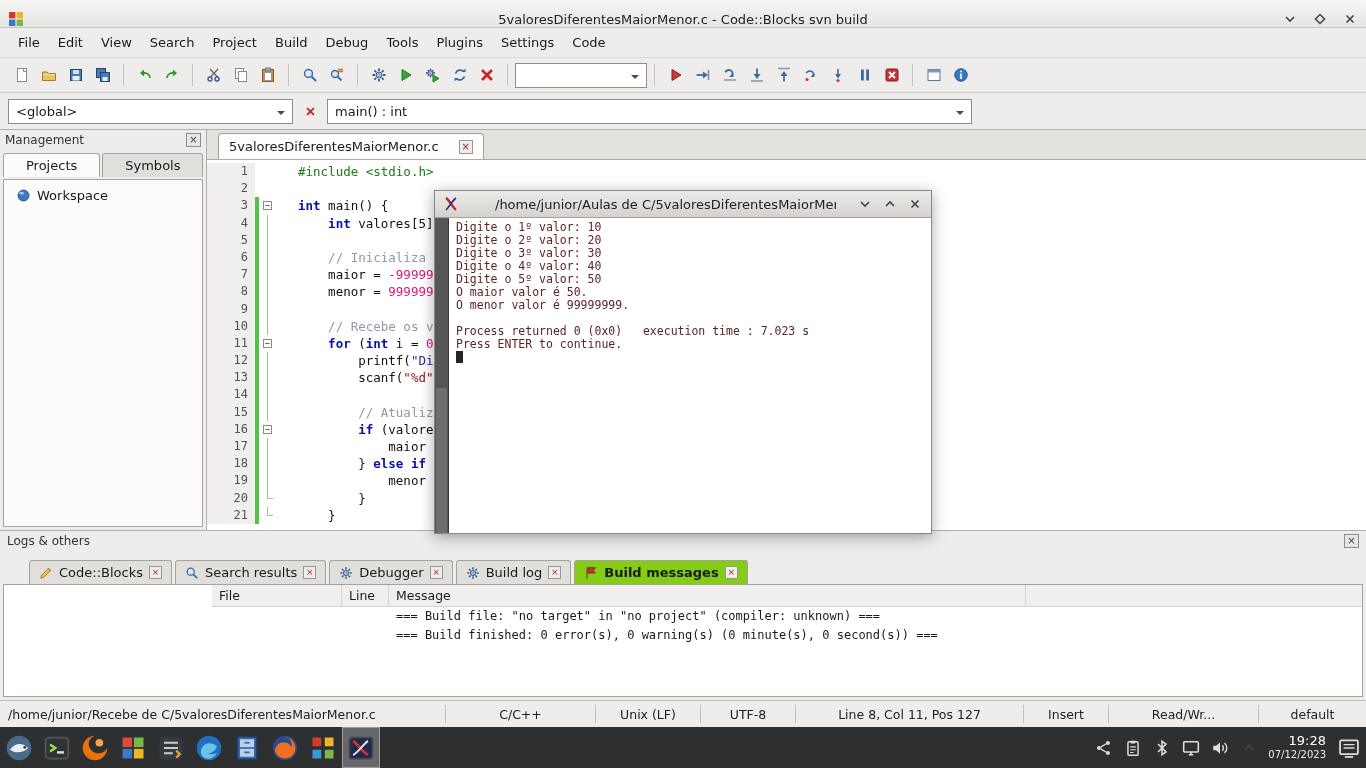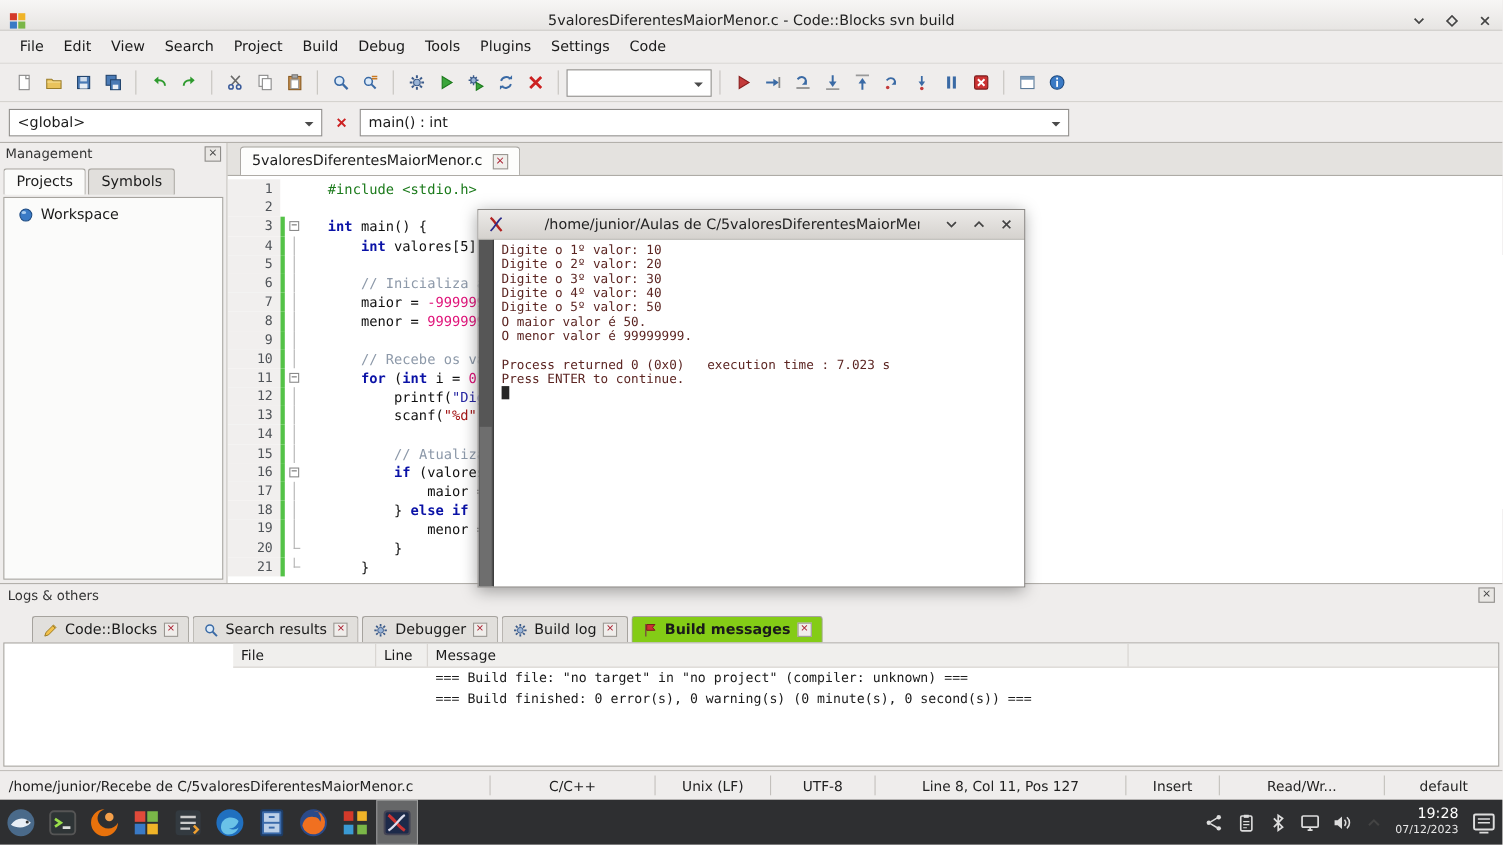--- a/index.html
+++ b/index.html
@@ -30,29 +30,29 @@
   .symbol-combo{width:645px}
   .target-combo{width:132px}
   .sym-x{width:20px;height:20px;display:flex;align-items:center;justify-content:center}
 
   
   .management{position:absolute;left:0;top:130px;width:207px;height:400px;background:#efedec;border-right:1px solid #b3b0ab}
   .mg-head{height:20px;display:flex;align-items:center;padding:0 5px;font-size:12px;color:#333}
   .mg-close{margin-left:auto;width:15px;height:14px;border:1px solid #8f8d8a;background:#e9e7e4;color:#444;
     font-size:10px;line-height:12px;text-align:center}
   .mg-tabs{display:flex;padding:3px 3px 0 3px;gap:2px}
-  .mg-tab{padding:4px 11px;font-size:13px;border:1px solid #a6a39e;border-bottom:none;background:#e1dfdc;border-radius:3px 3px 0 0}
+  .mg-tab{padding:4px 22px;font-size:13px;border:1px solid #a6a39e;border-bottom:none;background:#e1dfdc;border-radius:3px 3px 0 0}
   .mg-tab.active{background:#fbfbfa}
   .mg-body{position:absolute;left:3px;right:3px;top:49px;bottom:3px;background:#fbfbfa;border:1px solid #a6a39e}
   .tree-item{display:flex;align-items:center;gap:6px;padding:8px 4px 0 12px;font-size:13px}
 
   
   .editor-area{position:absolute;left:207px;top:130px;right:0;height:400px;background:#e9e7e4}
   .edittabbar{height:30px;display:flex;align-items:flex-end;padding-left:11px;background:#e4e2df;border-bottom:1px solid #aeaba6}
-  .edittab{display:flex;align-items:center;gap:9px;background:#fdfdfc;border:1px solid #a3a09b;border-bottom:none;
+  .edittab{display:flex;align-items:center;gap:20px;background:#fdfdfc;border:1px solid #a3a09b;border-bottom:none;
     border-radius:4px 4px 0 0;padding:5px 10px;font-size:13px}
   .tab-close{width:14px;height:14px;border:1px solid #9a9792;background:#f0eeeb;color:#a23;font-size:10px;line-height:12px;text-align:center}
   .editor{position:absolute;top:30px;left:0;right:0;bottom:0;background:#fff;overflow:hidden;
     font-family:"DejaVu Sans Mono","Liberation Mono",monospace;font-size:12.5px;padding-top:3px}
   .cline{display:flex;height:17.2px;line-height:17.2px;white-space:pre}
   .ln{width:48px;text-align:right;padding-right:7px;color:#4f5358;background:#f1efee;font-size:12px}
   .chg{width:4px;background:#fff}
   .chg.on{background:#54c247}
   .fold{width:17px;background:#fff;position:relative}
   .fvline{position:absolute;left:8px;top:0;bottom:0;width:1px;background:#b2b2b2}

